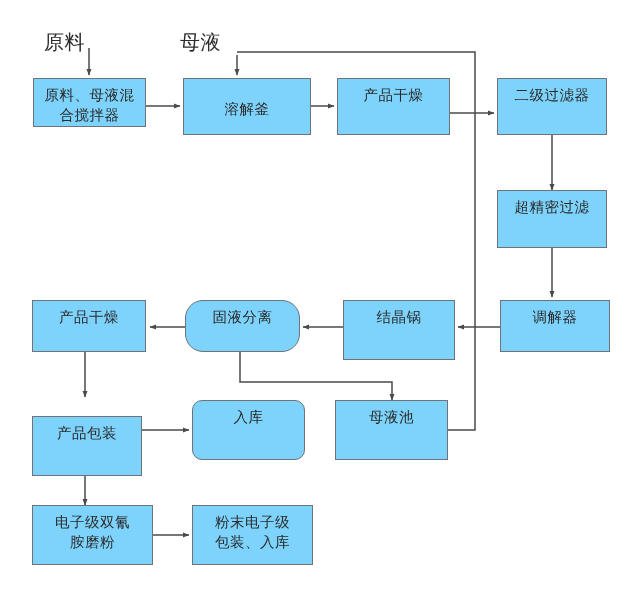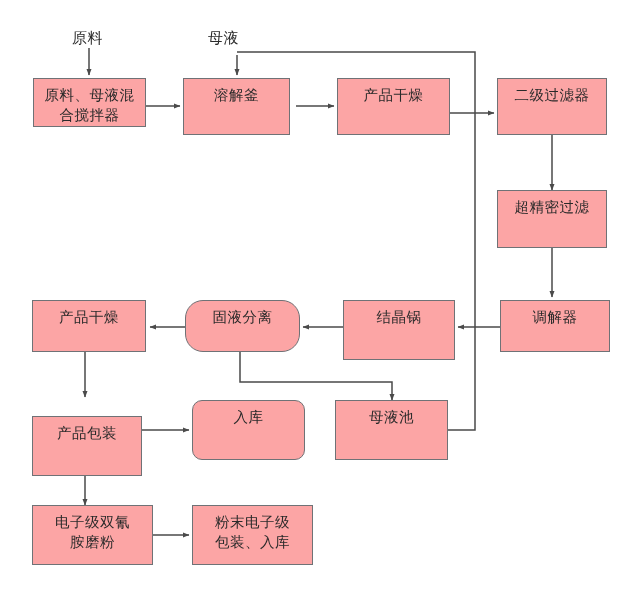--- a/index.html
+++ b/index.html
@@ -23,45 +23,44 @@
     left: 0;
     top: 0;
     width: 640px;
     height: 603px;
     pointer-events: none;
   }
   .node {
     position: absolute;
     box-sizing: border-box;
     border: 1.2px solid #6f7276;
-    background: #fca5a5;
+    background: #7dd3fc;
     color: #2a2a2a;
     display: flex;
     align-items: flex-start;
     justify-content: center;
     text-align: center;
     font-size: 14.5px;
     line-height: 1.35;
     letter-spacing: 0.5px;
     padding-top: 7px;
     z-index: 2;
   }
   .node .label {
     display: block;
     width: 100%;
     white-space: pre-line;
   }
   .flow-label {
     position: absolute;
-    font-size: 15px;
+    font-size: 20px;
     color: #2a2a2a;
     letter-spacing: 0.5px;
     white-space: nowrap;
     z-index: 2;
-    margin-left: 28px;
   }
 </style>
 </head>
 <body>
 
 <div id="canvas">
 
   <svg id="edge-layer" viewBox="0 0 640 603" width="640" height="603" xmlns="http://www.w3.org/2000/svg">
     <defs>
       <marker id="arrow" markerWidth="7" markerHeight="7" refX="6.2" refY="3" orient="auto" markerUnits="userSpaceOnUse">
@@ -106,21 +105,21 @@
 
   <div class="flow-label" style="left:44px; top:29px;">原料</div>
 
   <div class="flow-label" style="left:180px; top:29px;text-align:center;">母液</div>
 
   <div class="node" style="left:33px; top:78px; width:113px; height:49px;">
     <span class="label">原料、母液混
 合搅拌器</span>
   </div>
 
-  <div class="node" style="left:183px; top:78px; width:107px; height:57px;">
+  <div class="node" style="left:183px; top:78px; width:128px; height:57px;align-items:center;">
     <span class="label">溶解釜</span>
   </div>
 
   <div class="node" style="left:337px; top:78px; width:113px; height:57px;">
     <span class="label">产品干燥</span>
   </div>
 
   <div class="node" style="left:497px; top:78px; width:110px; height:57px;">
     <span class="label">二级过滤器</span>
   </div>

